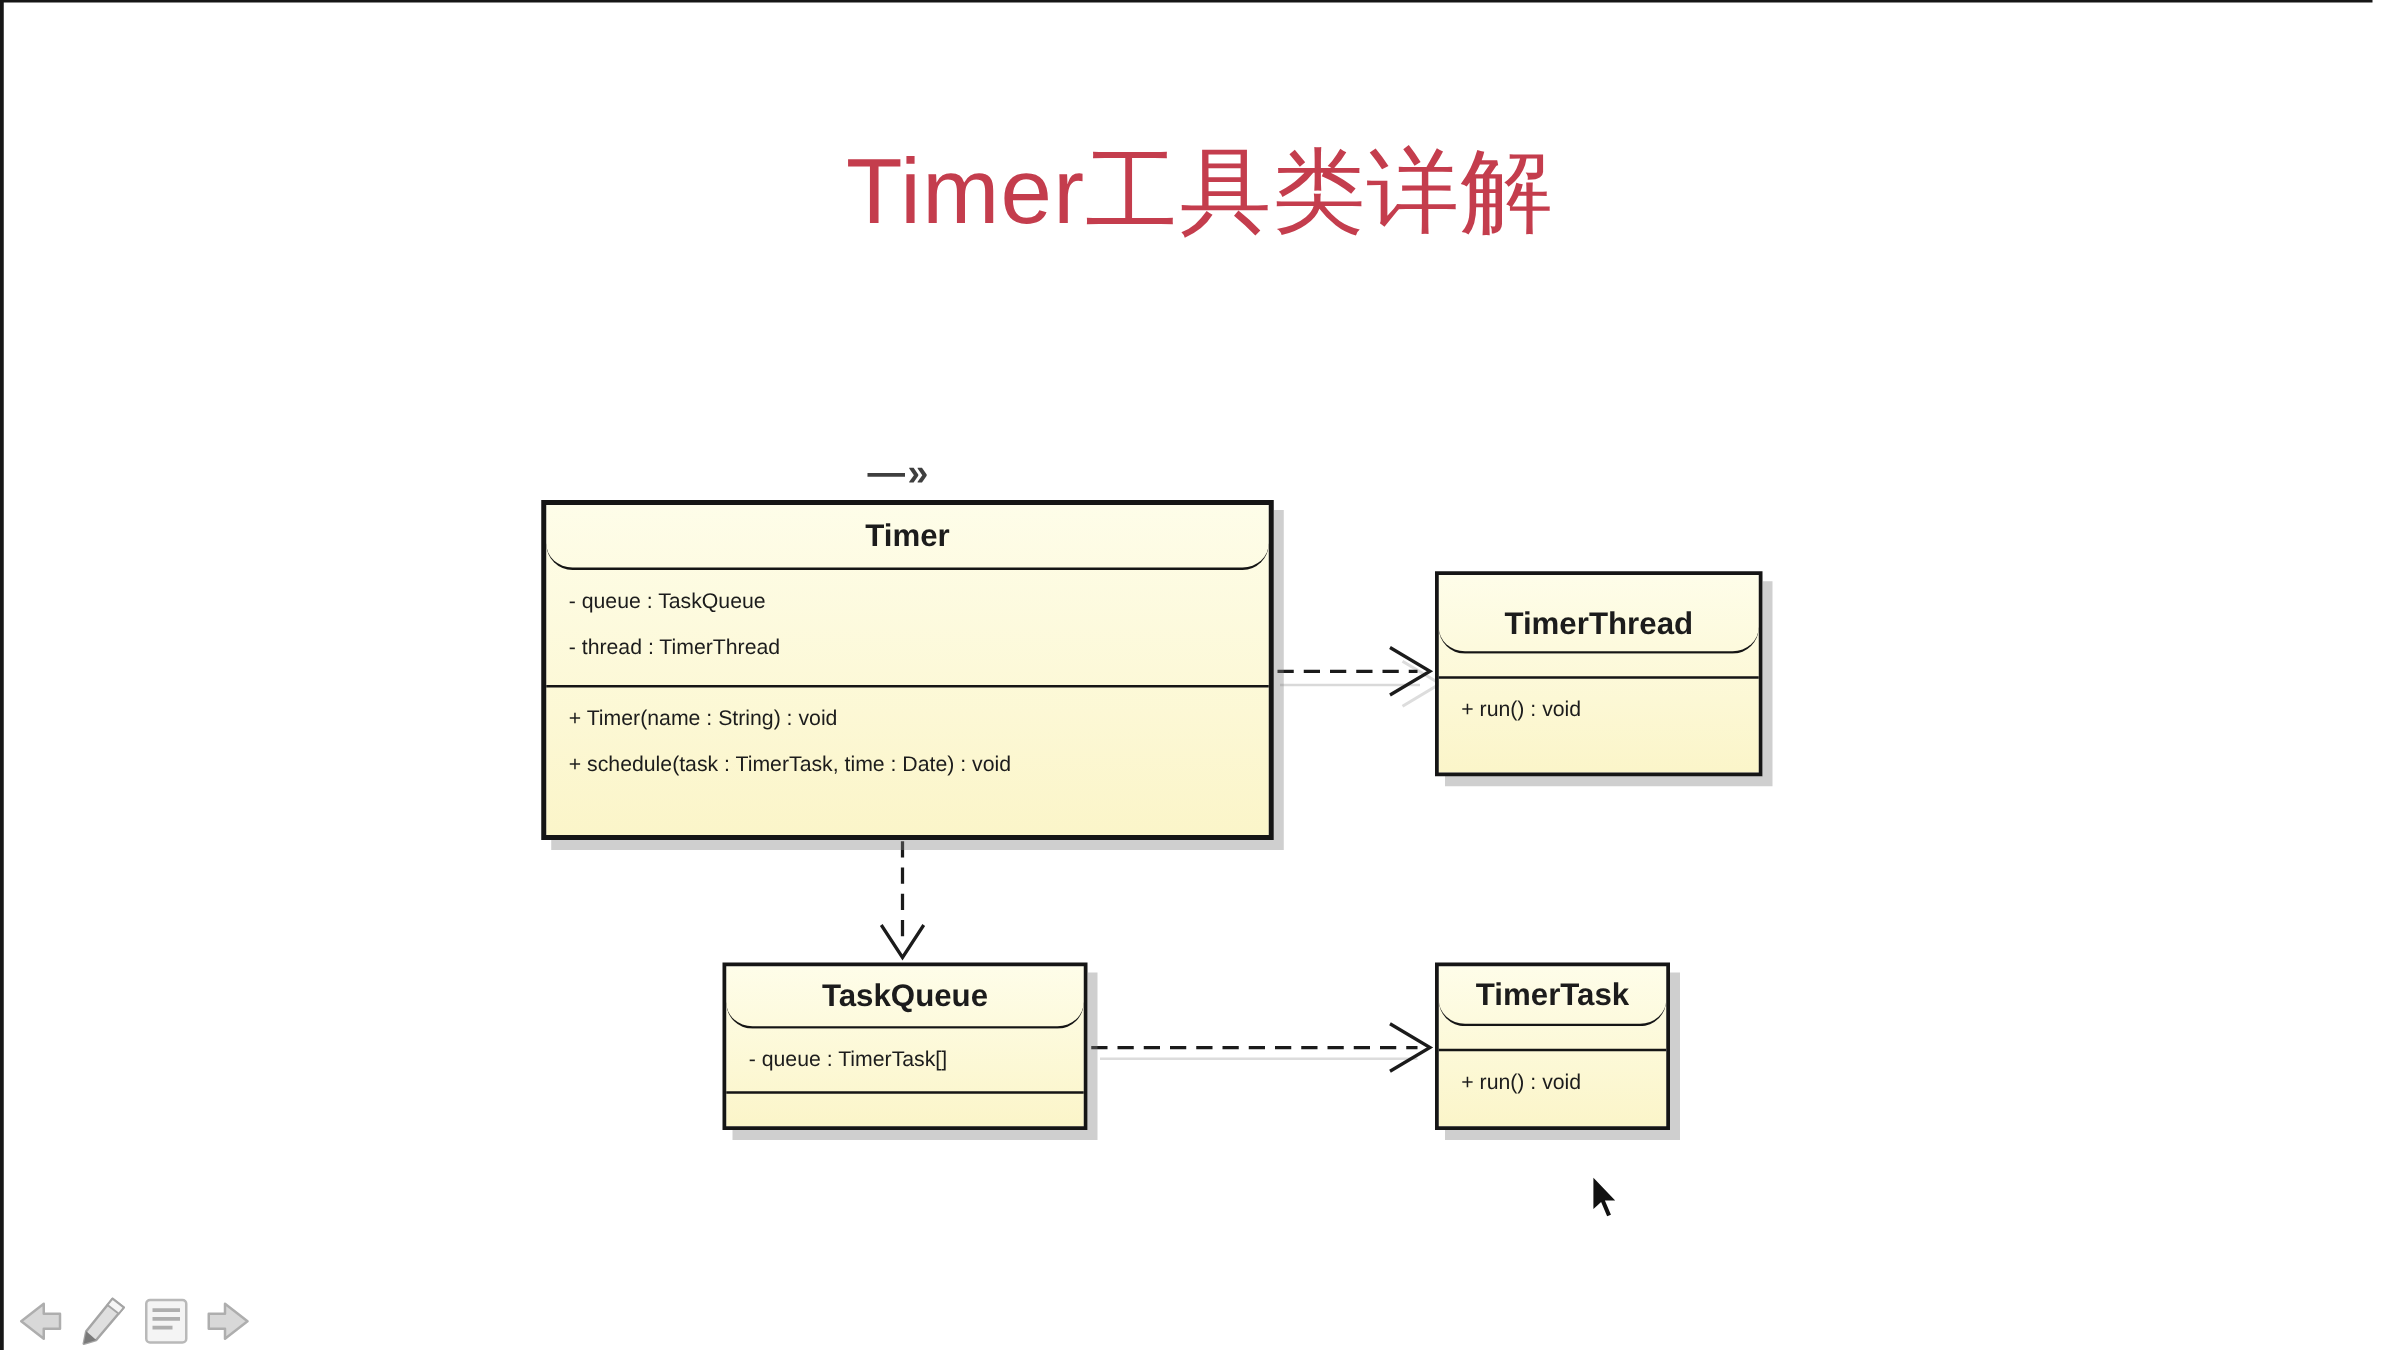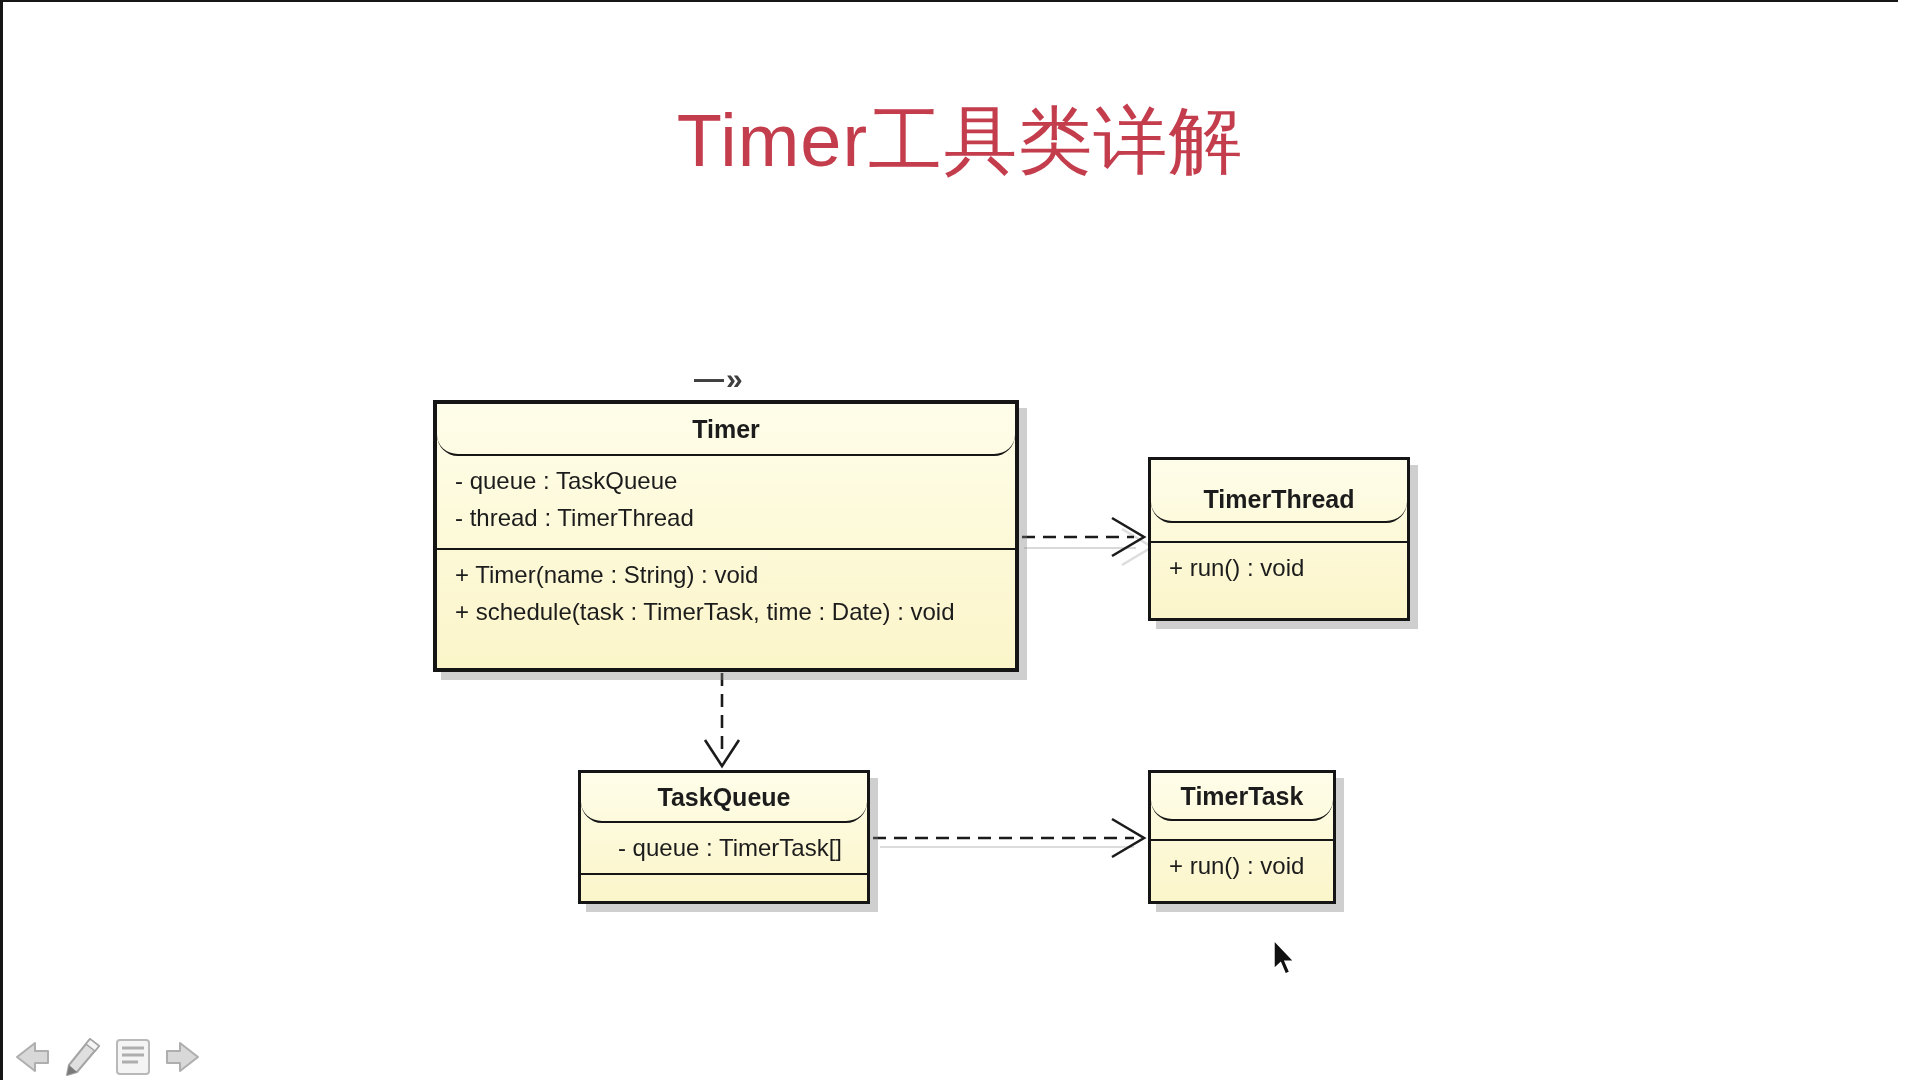--- a/index.html
+++ b/index.html
@@ -1,35 +1,35 @@
 <!DOCTYPE html>
 <html><head>
 <meta charset="utf-8">
 <style>
   html,body{margin:0;padding:0;background:#ffffff;width:1920px;height:1080px;overflow:hidden;
             font-family:"Liberation Sans",sans-serif;}
   .page{position:absolute;left:0;top:0;width:1920px;height:1080px;background:#ffffff;}
   .left-edge{position:absolute;left:0;top:0;width:3px;height:1080px;background:#161616;}
   .top-edge{position:absolute;left:0;top:0;width:1898px;height:2px;background:#161616;}
 
-  .slide-title{position:absolute;left:0;right:0;top:92px;margin:0;text-align:center;
+  .slide-title{position:absolute;left:0;right:0;top:104px;margin:0;text-align:center;
                font-size:74px;font-weight:500;color:#C43D4D;letter-spacing:1px;}
 
   .link-indicator{position:absolute;left:694px;top:362px;font-size:30px;color:#3f3f3f;
                   font-weight:bold;letter-spacing:2px;}
 
   .uml-box{position:absolute;display:flex;flex-direction:column;
            background:linear-gradient(180deg,#FEFDE9 0%,#FBF5C9 100%);
            border:3px solid #151515;color:#1c1c1c;
            box-shadow:8px 8px 0 rgba(130,130,130,0.38);}
   .uml-box.thick{border-width:4px;}
   .uml-title{font-weight:bold;font-size:25px;display:flex;align-items:center;justify-content:center;
              border-bottom:2px solid #151515;border-radius:21px;}
   .uml-section{border-bottom:2px solid #151515;padding:6px 6px 2px 18px;
-               font-size:24px;line-height:37px;white-space:nowrap;}
+               font-size:17px;line-height:37px;white-space:nowrap;}
   .uml-section.last{border-bottom:none;flex:1;}
 
   .overlay{position:absolute;left:0;top:0;width:1920px;height:1080px;pointer-events:none;}
 
   .toolbar{position:absolute;left:8px;top:1034px;display:flex;gap:5px;opacity:.8;}
   .toolbar .tbtn{width:46px;height:46px;display:block;cursor:pointer;}
 
   .cursor{position:absolute;left:1272px;top:940px;}
 </style>
 </head>
@@ -83,21 +83,21 @@
   <div class="uml-box" style="left:1148px;top:457px;width:256px;height:158px;">
     <div class="uml-title" style="height:44px;margin-top:17px;">TimerThread</div>
     <div class="uml-section" style="height:18px;padding:0;"></div>
     <div class="uml-section last">
       <div>+ run() : void</div>
     </div>
   </div>
 
   <div class="uml-box" style="left:578px;top:770px;width:286px;height:128px;">
     <div class="uml-title" style="height:48px;">TaskQueue</div>
-    <div class="uml-section" style="height:42px;text-align:center;">
+    <div class="uml-section" style="height:42px;">
       <div>- queue : TimerTask[]</div>
     </div>
     <div class="uml-section last" style="padding:0;"></div>
   </div>
 
   <div class="uml-box" style="left:1148px;top:770px;width:182px;height:128px;">
     <div class="uml-title" style="height:46px;">TimerTask</div>
     <div class="uml-section" style="height:18px;padding:0;"></div>
     <div class="uml-section last">
       <div>+ run() : void</div>

